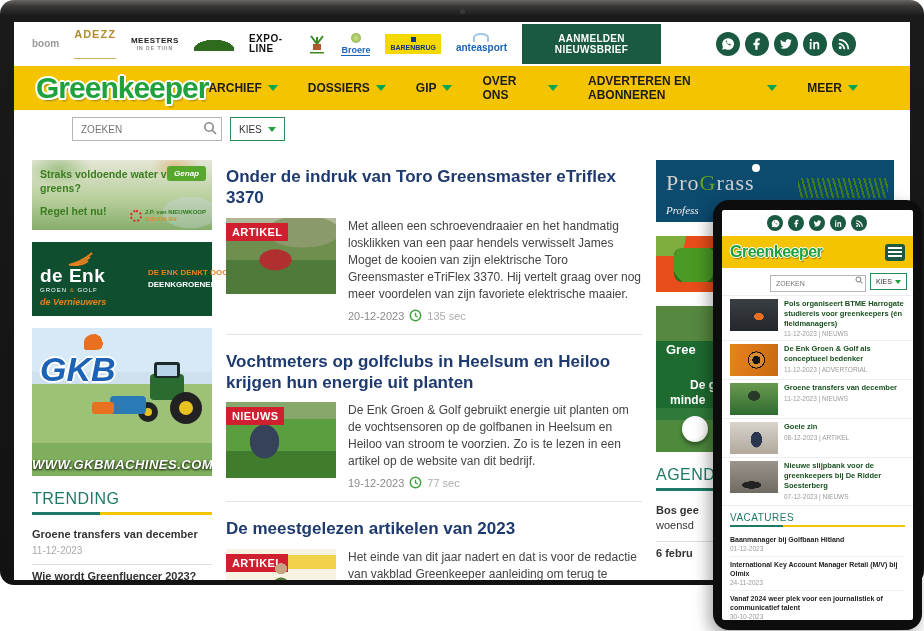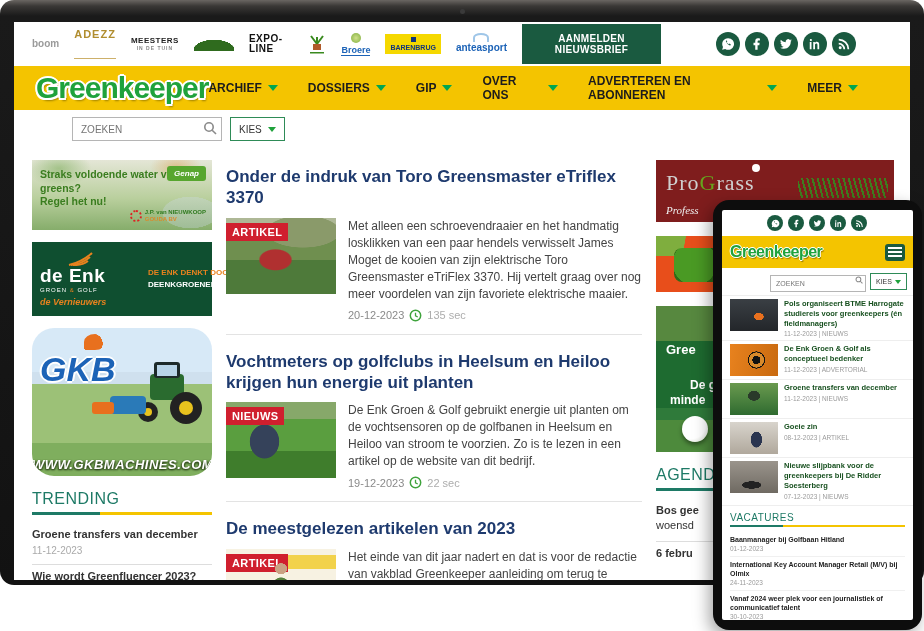--- a/index.html
+++ b/index.html
@@ -59,40 +59,40 @@
   .col-right { width:238px; flex:none; }
 
   
   .ad { cursor:pointer; }
   .ad-genap { height:70px; position:relative; padding:8px 8px; margin-bottom:12px;
     background: radial-gradient(46px 26px at 88% 75%, #cdd9e855 0 60%, transparent 61%),
                 radial-gradient(40px 22px at 80% 10%, #d98a2b66, transparent 65%),
                 radial-gradient(50px 28px at 15% 12%, #7fae5e99, transparent 65%),
                 linear-gradient(#e4e6d6, #b9cf9d 55%, #86ad6b); }
   .ad-genap .l1 { color:#3a7d1f; font-size:10.5px; font-weight:bold; line-height:1.3; }
-  .ad-genap .cta { color:#3a7d1f; font-size:10.5px; font-weight:bold; }
+  .ad-genap .cta { color:#3a7d1f; font-size:10.5px; font-weight:bold; margin-top:10px; }
   .genap-tag { position:absolute; right:6px; top:6px; background:#57a62e; color:#fff; font-size:8px; font-style:italic; font-weight:bold; padding:3px 7px; border-radius:3px; }
   .nieuwkoop { position:absolute; right:6px; bottom:7px; display:flex; align-items:center; gap:3px; }
   .nieuwkoop .ring { width:12px; height:12px; border:2px dotted #d22; border-radius:50%; }
   .nieuwkoop .t { font-size:6px; font-weight:bold; color:#2f7a1f; line-height:1.2; }
   .nieuwkoop .t .g { color:#d98a2b; }
 
   .ad-enk { height:74px; background:#0f4f30; margin-bottom:12px; display:flex; align-items:center; padding:6px 8px; gap:8px; }
   .enk-left { width:84px; flex:none; }
   .enk-arcs { display:block; margin-left:28px; }
   .enk-brand { color:#fff; font-size:19px; font-weight:bold; letter-spacing:.5px; line-height:1; }
   .enk-sub { font-size:6px; color:#fff; letter-spacing:1px; margin-top:2px; }
   .enk-sub .amp { color:#e8821e; }
   .enk-tag { color:#e8821e; font-size:9px; font-style:italic; font-weight:bold; margin-top:4px; }
   .enk-right { font-size:8px; line-height:1.5;margin-left:16px; }
   .enk-right .o { color:#e8821e; font-weight:bold; }
   .enk-right .w { color:#fff; font-weight:bold; }
 
   .ad-gkb { height:148px; position:relative; overflow:hidden; margin-bottom:14px;
-    background:linear-gradient(#d7e9f7 0 30%, #cfe0ee 30% 38%, #9cc177 38% 78%, #7fae5e 78%);border-radius:22px; }
+    background:linear-gradient(#d7e9f7 0 30%, #cfe0ee 30% 38%, #9cc177 38% 78%, #7fae5e 78%); }
   .gkb-logo { position:absolute; left:8px; top:22px; color:#1c63b7; font-size:34px; font-weight:800; font-style:italic;
     text-shadow:-2px 0 0 #fff, 2px 0 0 #fff, 0 -2px 0 #fff, 0 2px 0 #fff; }
   .gkb-bird { position:absolute; left:52px; top:6px; width:22px; height:16px; background:radial-gradient(circle at 40% 60%, #e8701e 0 60%, transparent 61%); border-radius:50% 50% 50% 0; }
   .gkb-tractor { position:absolute; right:2px; top:28px; }
   .gkb-url { position:absolute; left:0; right:0; bottom:4px; text-align:center; color:#fff; font-size:13px; font-weight:800; font-style:italic; letter-spacing:.5px; text-shadow:1px 1px 2px #2a4018, -1px 1px 2px #2a4018; }
 
   
   .sec-head { color:#1e7a66; font-size:16px; letter-spacing:.5px; margin-bottom:4px; }
   .sec-rule { height:3px; background:linear-gradient(to right, #1e7a66 0 38%, #f4c400 38% 100%); margin-bottom:8px; }
   .sec-item { padding:4px 0 8px; border-bottom:1px solid #ddd; cursor:pointer; }
@@ -105,26 +105,26 @@
   .a-title { font-size:17px; font-weight:bold; color:#1e3a6e; line-height:1.25; margin-bottom:9px; cursor:pointer; }
   .a-row { display:flex; gap:12px; }
   .thumb { width:110px; height:76px; flex:none; position:relative; cursor:pointer; }
   .badge { position:absolute; left:0; top:5px; background:#d01f2e; color:#fff; font-size:11px; font-weight:bold; letter-spacing:.4px; padding:3px 6px; }
   .thumb1 { background:radial-gradient(34px 22px at 45% 55%, #b03030 0 45%, transparent 50%), radial-gradient(60px 26px at 70% 18%, #8a9a6a 0 60%, transparent 62%), linear-gradient(#aeb896 0 28%, #6f8f4f 28% 55%, #4e7a3a 55%); }
   .thumb2 { background:radial-gradient(26px 30px at 35% 52%, #35425a 0 55%, transparent 58%), linear-gradient(#87a86a 0 22%, #5a9e3f 22% 65%, #3f7d2c 65%); }
   .thumb3 { background:radial-gradient(20px 30px at 50% 60%, #4a7d3a 0 55%, transparent 58%), repeating-linear-gradient(0deg, #f2d24b 0 14px, #f7f2e2 14px 28px), #f2d24b; }
   .thumb3::after { content:""; position:absolute; inset:0; background:radial-gradient(22px 34px at 50% 62%, #55803d 0 52%, transparent 56%), radial-gradient(10px 9px at 50% 26%, #c9a183 0 60%, transparent 62%); }
   .a-body { flex:1; min-width:0; }
   .a-text { font-size:12px; color:#444; line-height:1.42; }
-  .a-meta { display:flex; align-items:center; gap:5px; margin-top:6px; }
+  .a-meta { display:flex; align-items:flex-end; gap:5px; margin-top:6px; }
   .a-date { font-size:11px; color:#8a8a8a; }
   .a-time { font-size:11px; color:#adadad; }
 
   
-  .ad-prograss { height:62px; background:#7f1d1d; position:relative; padding:10px 10px 0; overflow:hidden; }
+  .ad-prograss { height:62px; background:#0c4a6e; position:relative; padding:10px 10px 0; overflow:hidden; }
   .pg-line { font-family:"Liberation Serif", serif; font-size:22px; letter-spacing:1px; color:#cfcfcf; }
   .pg-line .g { color:#67a41d; }
   .pg-ball { position:absolute; left:96px; top:4px; width:8px; height:8px; border-radius:50%; background:#fff; }
   .pg-grass { position:absolute; right:6px; top:18px; width:90px; height:20px;
     background:repeating-linear-gradient(75deg, transparent 0 3px, #3e7d1e 3px 5px); }
   .pg-sub { position:absolute; left:10px; bottom:6px; color:#eee; font-family:"Liberation Serif", serif; font-style:italic; font-size:11px; }
   .ad-orange { height:56px; margin-top:14px; position:relative;
     background:linear-gradient(115deg, #e84e1b 55%, #d8431a 55%), #e84e1b; }
   .ad-orange::after { content:""; position:absolute; left:18px; top:12px; width:52px; height:34px; border-radius:8px;
     background:radial-gradient(circle at 40% 45%, #4a9a24 0 60%, #2f6b18 61% 100%); }
@@ -381,21 +381,21 @@
                 <span class="badge">NIEUWS</span>
               </div>
             <div class="a-body">
               <p class="a-text">De Enk Groen &amp; Golf gebruikt energie uit planten om de vochtsensoren op de golfbanen in Heelsum en Heiloo van stroom te voorzien. Zo is te lezen in een artikel op de website van dit bedrijf.</p>
               <div class="a-meta">
                 <span class="a-date">19-12-2023</span>
                 <svg class="clock-svg" width="13" height="13" viewBox="0 0 14 14">
                     <circle cx="7" cy="7" r="5.6" fill="none" stroke="#3fa33c" stroke-width="1.6"></circle>
                     <path d="M7 4v3.4l2.4 1.2" fill="none" stroke="#3fa33c" stroke-width="1.4"></path>
                   </svg>
-                <span class="a-time">22 sec</span>
+                <span class="a-time">77 sec</span>
               </div>
             </div>
           </div>
         </article>
 
         <article class="article">
           <h2 class="a-title">De meestgelezen artikelen van 2023</h2>
           <div class="a-row">
             <div class="thumb thumb3">
                 <span class="badge">ARTIKEL</span>

